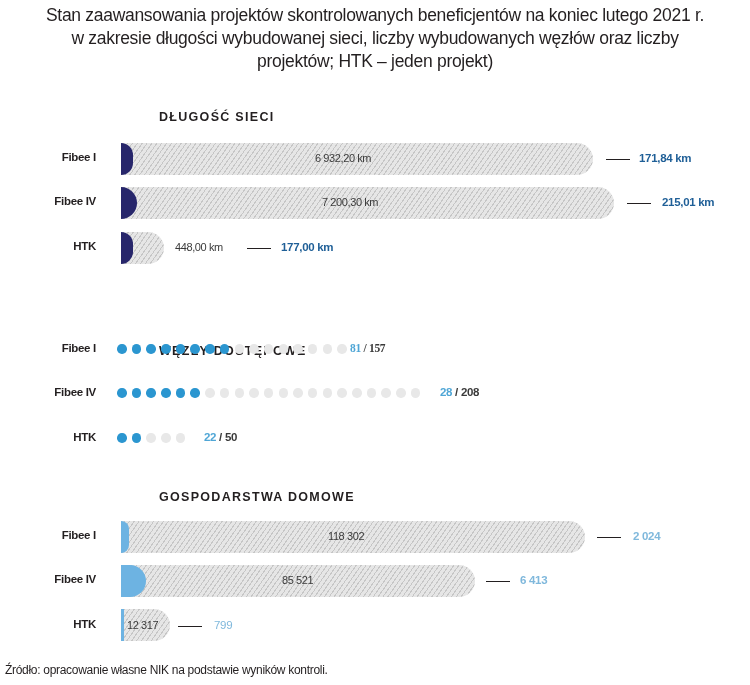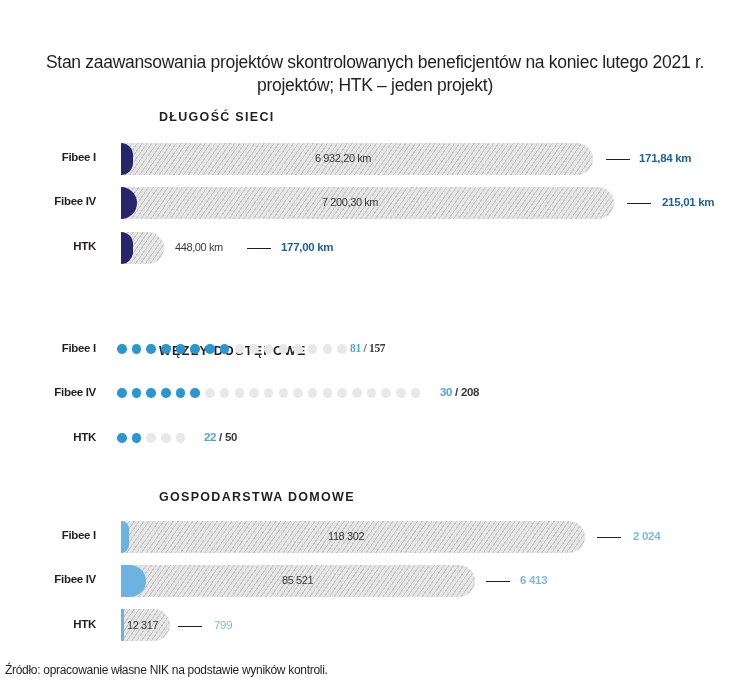--- a/index.html
+++ b/index.html
@@ -3,21 +3,20 @@
 <meta charset="utf-8">
 <style>
   * { box-sizing: border-box; margin: 0; padding: 0; }
   html, body { width: 750px; height: 685px; background: #ffffff; overflow: hidden; }
   body { position: relative; font-family: "Liberation Sans", sans-serif; color: #231f20; }
 
   .title {
     position: absolute; left: 0; top: 4px; width: 750px;
     text-align: center; font-size: 17.5px; line-height: 23px; color: #231f20;
     letter-spacing: -0.3px;
-    margin-top: 47px;
   }
   .section-title {
     position: absolute; left: 115px; font-size: 12.5px; font-weight: bold;
     letter-spacing: 1.3px; color: #231f20; padding-left: 44px;
   }
   .row-label {
     position: absolute; width: 96px; text-align: right; left: 0;
     font-size: 11.5px; font-weight: bold; letter-spacing: -0.3px; color: #231f20;
   }
   .bar {
@@ -46,20 +45,21 @@
   .node-count { position: absolute; font-size: 11.5px; font-weight: bold; white-space: nowrap; letter-spacing: -0.3px; }
   .node-count .done { color: #4fa6d6; }
   .node-count .total { color: #3a3a3a; }
   .source { position: absolute; left: 5px; top: 663px; font-size: 12px; color: #231f20; letter-spacing: -0.3px; }
 </style>
 </head>
 <body>
 
 <div class="title">
   <div>Stan zaawansowania projektów skontrolowanych beneficjentów na koniec lutego 2021 r.</div>
+  <div>w zakresie długości wybudowanej sieci, liczby wybudowanych węzłów oraz liczby</div>
   <div>projektów;  HTK – jeden projekt)</div>
 </div>
 
 <div class="section-title" style="top:110px;">DŁUGOŚĆ SIECI</div>
 
 <div class="row-label" style="top:151px;">Fibee I</div>
 <div class="bar" style="top:143px; width:472px;">
   <div class="bar-cap" style="width:12px; background:#27266b;"></div>
 </div>
 <div class="bar-value" style="left:315px; top:152px;">6 932,20 km</div>
@@ -126,21 +126,21 @@
   <span class="dot off"></span>
   <span class="dot off"></span>
   <span class="dot off"></span>
   <span class="dot off"></span>
   <span class="dot off"></span>
   <span class="dot off"></span>
   <span class="dot off"></span>
   <span class="dot off"></span>
 </div>
 <div class="node-count" style="left:440px; top:386px;">
-  <span class="done">30</span>
+  <span class="done">28</span>
   <span class="total">/ 208</span>
 </div>
 
 <div class="row-label" style="top:431px;">HTK</div>
 <div class="dots" style="top:433px;">
   <span class="dot on"></span>
   <span class="dot on"></span>
   <span class="dot off"></span>
   <span class="dot off"></span>
   <span class="dot off"></span>

